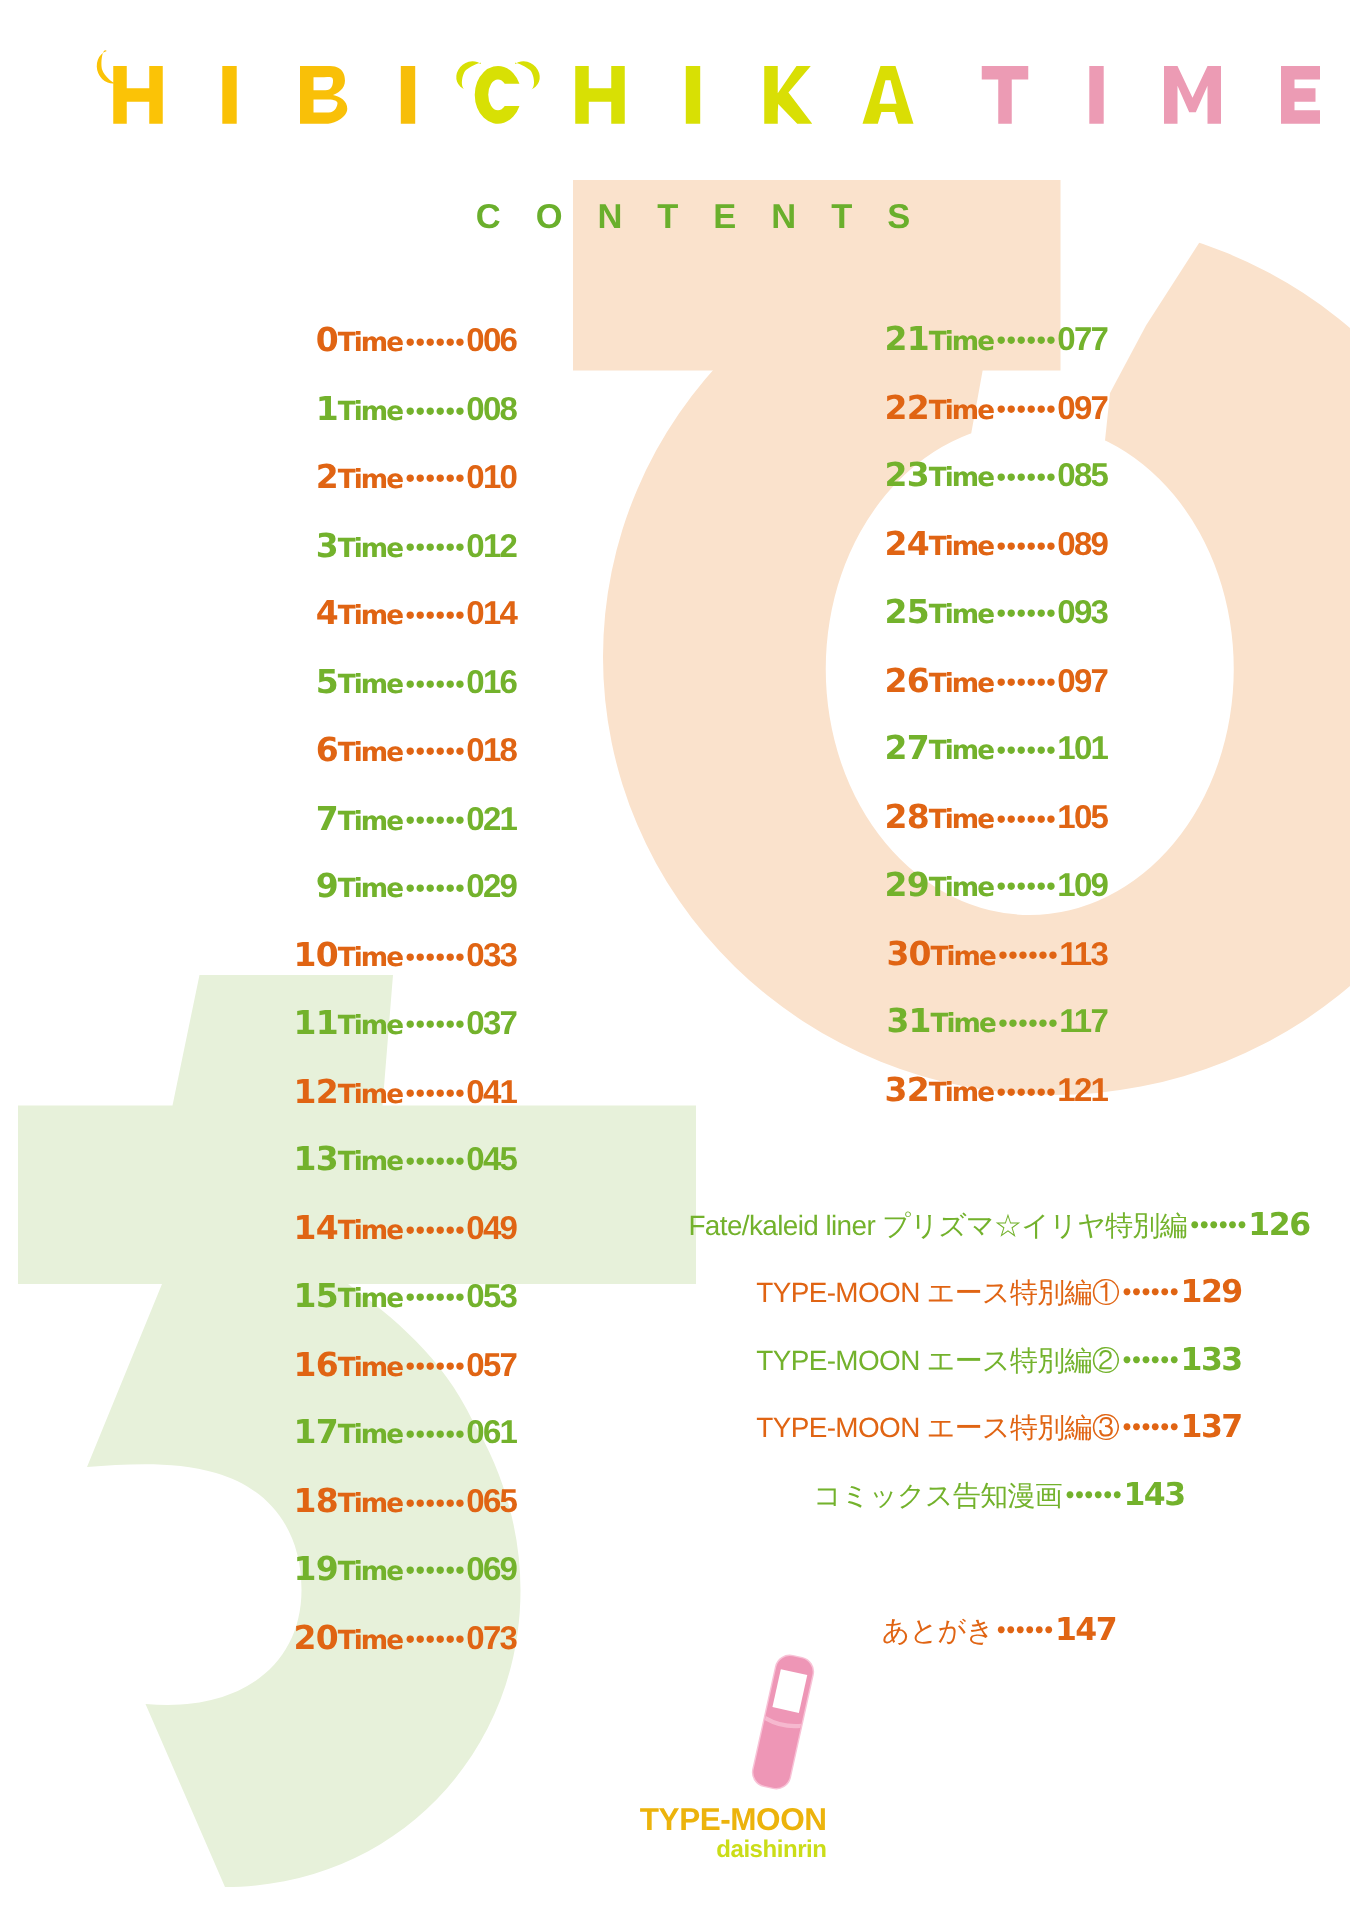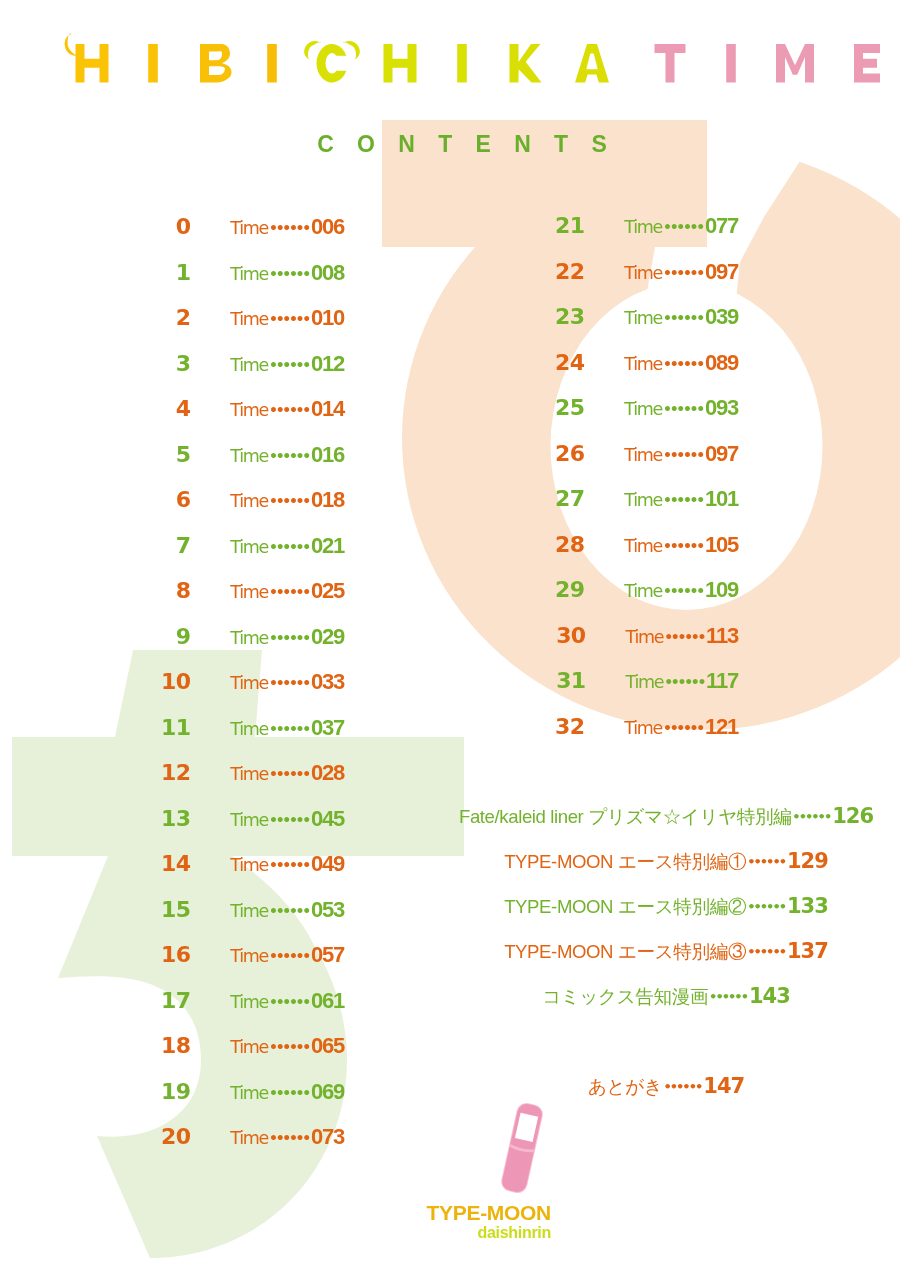--- a/index.html
+++ b/index.html
@@ -20,22 +20,22 @@
       font-family:"Liberation Sans",sans-serif;font-weight:600;font-size:23px;
       letter-spacing:23.3px;text-indent:23.3px;color:#6AAF2C;}
 
   
   .toc-col{position:absolute;}
   #col-left{left:0px;top:211px;width:344px;}
   #col-right{left:376px;top:210px;width:362px;}
   .toc-row{height:45.5px;text-align:right;white-space:nowrap;line-height:31px;}
   .toc-row .num{font-family:"DejaVu Sans",sans-serif;font-weight:bold;font-size:22px;
       letter-spacing:-0.6px;vertical-align:baseline;}
-  .toc-row .lbl{font-family:"DejaVu Sans",sans-serif;font-weight:normal;font-size:17.5px;
-      letter-spacing:-1.3px;padding-left:40px;}
+  .toc-row .lbl{font-family:"DejaVu Sans",sans-serif;font-weight:bold;font-size:17.5px;
+      letter-spacing:-1.3px;}
   .toc-row .dots{font-family:"DejaVu Sans",sans-serif;font-weight:bold;font-size:14px;
       letter-spacing:-2.3px;position:relative;top:-1px;padding-left:1px;}
   .toc-row .pg{font-family:Liberation Sans, sans-serif;font-weight:bold;font-size:22px;
       letter-spacing:-1.2px;padding-left:2px;}
 
   
   #special{position:absolute;left:436px;top:805px;width:460px;text-align:center;}
   .sp-row{height:45px;white-space:nowrap;line-height:22px;}
   .sp-row .t{font-family:"Liberation Sans",sans-serif;font-size:18.6px;letter-spacing:-0.4px;}
   .sp-row .dots{font-family:"DejaVu Sans",sans-serif;font-weight:bold;font-size:13px;
@@ -135,39 +135,38 @@
 
   <div class="toc-col" id="col-left">
     <div class="toc-row" style="color:#E06413"><span class="num">0</span><span class="lbl">Time</span><span class="dots">••••••</span><span class="pg">006</span></div>
     <div class="toc-row" style="color:#73B22C"><span class="num">1</span><span class="lbl">Time</span><span class="dots">••••••</span><span class="pg">008</span></div>
     <div class="toc-row" style="color:#E06413"><span class="num">2</span><span class="lbl">Time</span><span class="dots">••••••</span><span class="pg">010</span></div>
     <div class="toc-row" style="color:#73B22C"><span class="num">3</span><span class="lbl">Time</span><span class="dots">••••••</span><span class="pg">012</span></div>
     <div class="toc-row" style="color:#E06413"><span class="num">4</span><span class="lbl">Time</span><span class="dots">••••••</span><span class="pg">014</span></div>
     <div class="toc-row" style="color:#73B22C"><span class="num">5</span><span class="lbl">Time</span><span class="dots">••••••</span><span class="pg">016</span></div>
     <div class="toc-row" style="color:#E06413"><span class="num">6</span><span class="lbl">Time</span><span class="dots">••••••</span><span class="pg">018</span></div>
     <div class="toc-row" style="color:#73B22C"><span class="num">7</span><span class="lbl">Time</span><span class="dots">••••••</span><span class="pg">021</span></div>
-    <div class="toc-row" style="color:#E06413"><span class="num">8</span><span class="lbl">Time</span><span class="dots">••••••</span><span class="pg">025</span></div>
     <div class="toc-row" style="color:#73B22C"><span class="num">9</span><span class="lbl">Time</span><span class="dots">••••••</span><span class="pg">029</span></div>
     <div class="toc-row" style="color:#E06413"><span class="num">10</span><span class="lbl">Time</span><span class="dots">••••••</span><span class="pg">033</span></div>
     <div class="toc-row" style="color:#73B22C"><span class="num">11</span><span class="lbl">Time</span><span class="dots">••••••</span><span class="pg">037</span></div>
-    <div class="toc-row" style="color:#E06413"><span class="num">12</span><span class="lbl">Time</span><span class="dots">••••••</span><span class="pg">028</span></div>
+    <div class="toc-row" style="color:#E06413"><span class="num">12</span><span class="lbl">Time</span><span class="dots">••••••</span><span class="pg">041</span></div>
     <div class="toc-row" style="color:#73B22C"><span class="num">13</span><span class="lbl">Time</span><span class="dots">••••••</span><span class="pg">045</span></div>
     <div class="toc-row" style="color:#E06413"><span class="num">14</span><span class="lbl">Time</span><span class="dots">••••••</span><span class="pg">049</span></div>
     <div class="toc-row" style="color:#73B22C"><span class="num">15</span><span class="lbl">Time</span><span class="dots">••••••</span><span class="pg">053</span></div>
     <div class="toc-row" style="color:#E06413"><span class="num">16</span><span class="lbl">Time</span><span class="dots">••••••</span><span class="pg">057</span></div>
     <div class="toc-row" style="color:#73B22C"><span class="num">17</span><span class="lbl">Time</span><span class="dots">••••••</span><span class="pg">061</span></div>
     <div class="toc-row" style="color:#E06413"><span class="num">18</span><span class="lbl">Time</span><span class="dots">••••••</span><span class="pg">065</span></div>
     <div class="toc-row" style="color:#73B22C"><span class="num">19</span><span class="lbl">Time</span><span class="dots">••••••</span><span class="pg">069</span></div>
     <div class="toc-row" style="color:#E06413"><span class="num">20</span><span class="lbl">Time</span><span class="dots">••••••</span><span class="pg">073</span></div>
   </div>
 
   <div class="toc-col" id="col-right">
     <div class="toc-row" style="color:#73B22C"><span class="num">21</span><span class="lbl">Time</span><span class="dots">••••••</span><span class="pg">077</span></div>
     <div class="toc-row" style="color:#E06413"><span class="num">22</span><span class="lbl">Time</span><span class="dots">••••••</span><span class="pg">097</span></div>
-    <div class="toc-row" style="color:#73B22C"><span class="num">23</span><span class="lbl">Time</span><span class="dots">••••••</span><span class="pg">039</span></div>
+    <div class="toc-row" style="color:#73B22C"><span class="num">23</span><span class="lbl">Time</span><span class="dots">••••••</span><span class="pg">085</span></div>
     <div class="toc-row" style="color:#E06413"><span class="num">24</span><span class="lbl">Time</span><span class="dots">••••••</span><span class="pg">089</span></div>
     <div class="toc-row" style="color:#73B22C"><span class="num">25</span><span class="lbl">Time</span><span class="dots">••••••</span><span class="pg">093</span></div>
     <div class="toc-row" style="color:#E06413"><span class="num">26</span><span class="lbl">Time</span><span class="dots">••••••</span><span class="pg">097</span></div>
     <div class="toc-row" style="color:#73B22C"><span class="num">27</span><span class="lbl">Time</span><span class="dots">••••••</span><span class="pg">101</span></div>
     <div class="toc-row" style="color:#E06413"><span class="num">28</span><span class="lbl">Time</span><span class="dots">••••••</span><span class="pg">105</span></div>
     <div class="toc-row" style="color:#73B22C"><span class="num">29</span><span class="lbl">Time</span><span class="dots">••••••</span><span class="pg">109</span></div>
     <div class="toc-row" style="color:#E06413"><span class="num">30</span><span class="lbl">Time</span><span class="dots">••••••</span><span class="pg">113</span></div>
     <div class="toc-row" style="color:#73B22C"><span class="num">31</span><span class="lbl">Time</span><span class="dots">••••••</span><span class="pg">117</span></div>
     <div class="toc-row" style="color:#E06413"><span class="num">32</span><span class="lbl">Time</span><span class="dots">••••••</span><span class="pg">121</span></div>
   </div>

